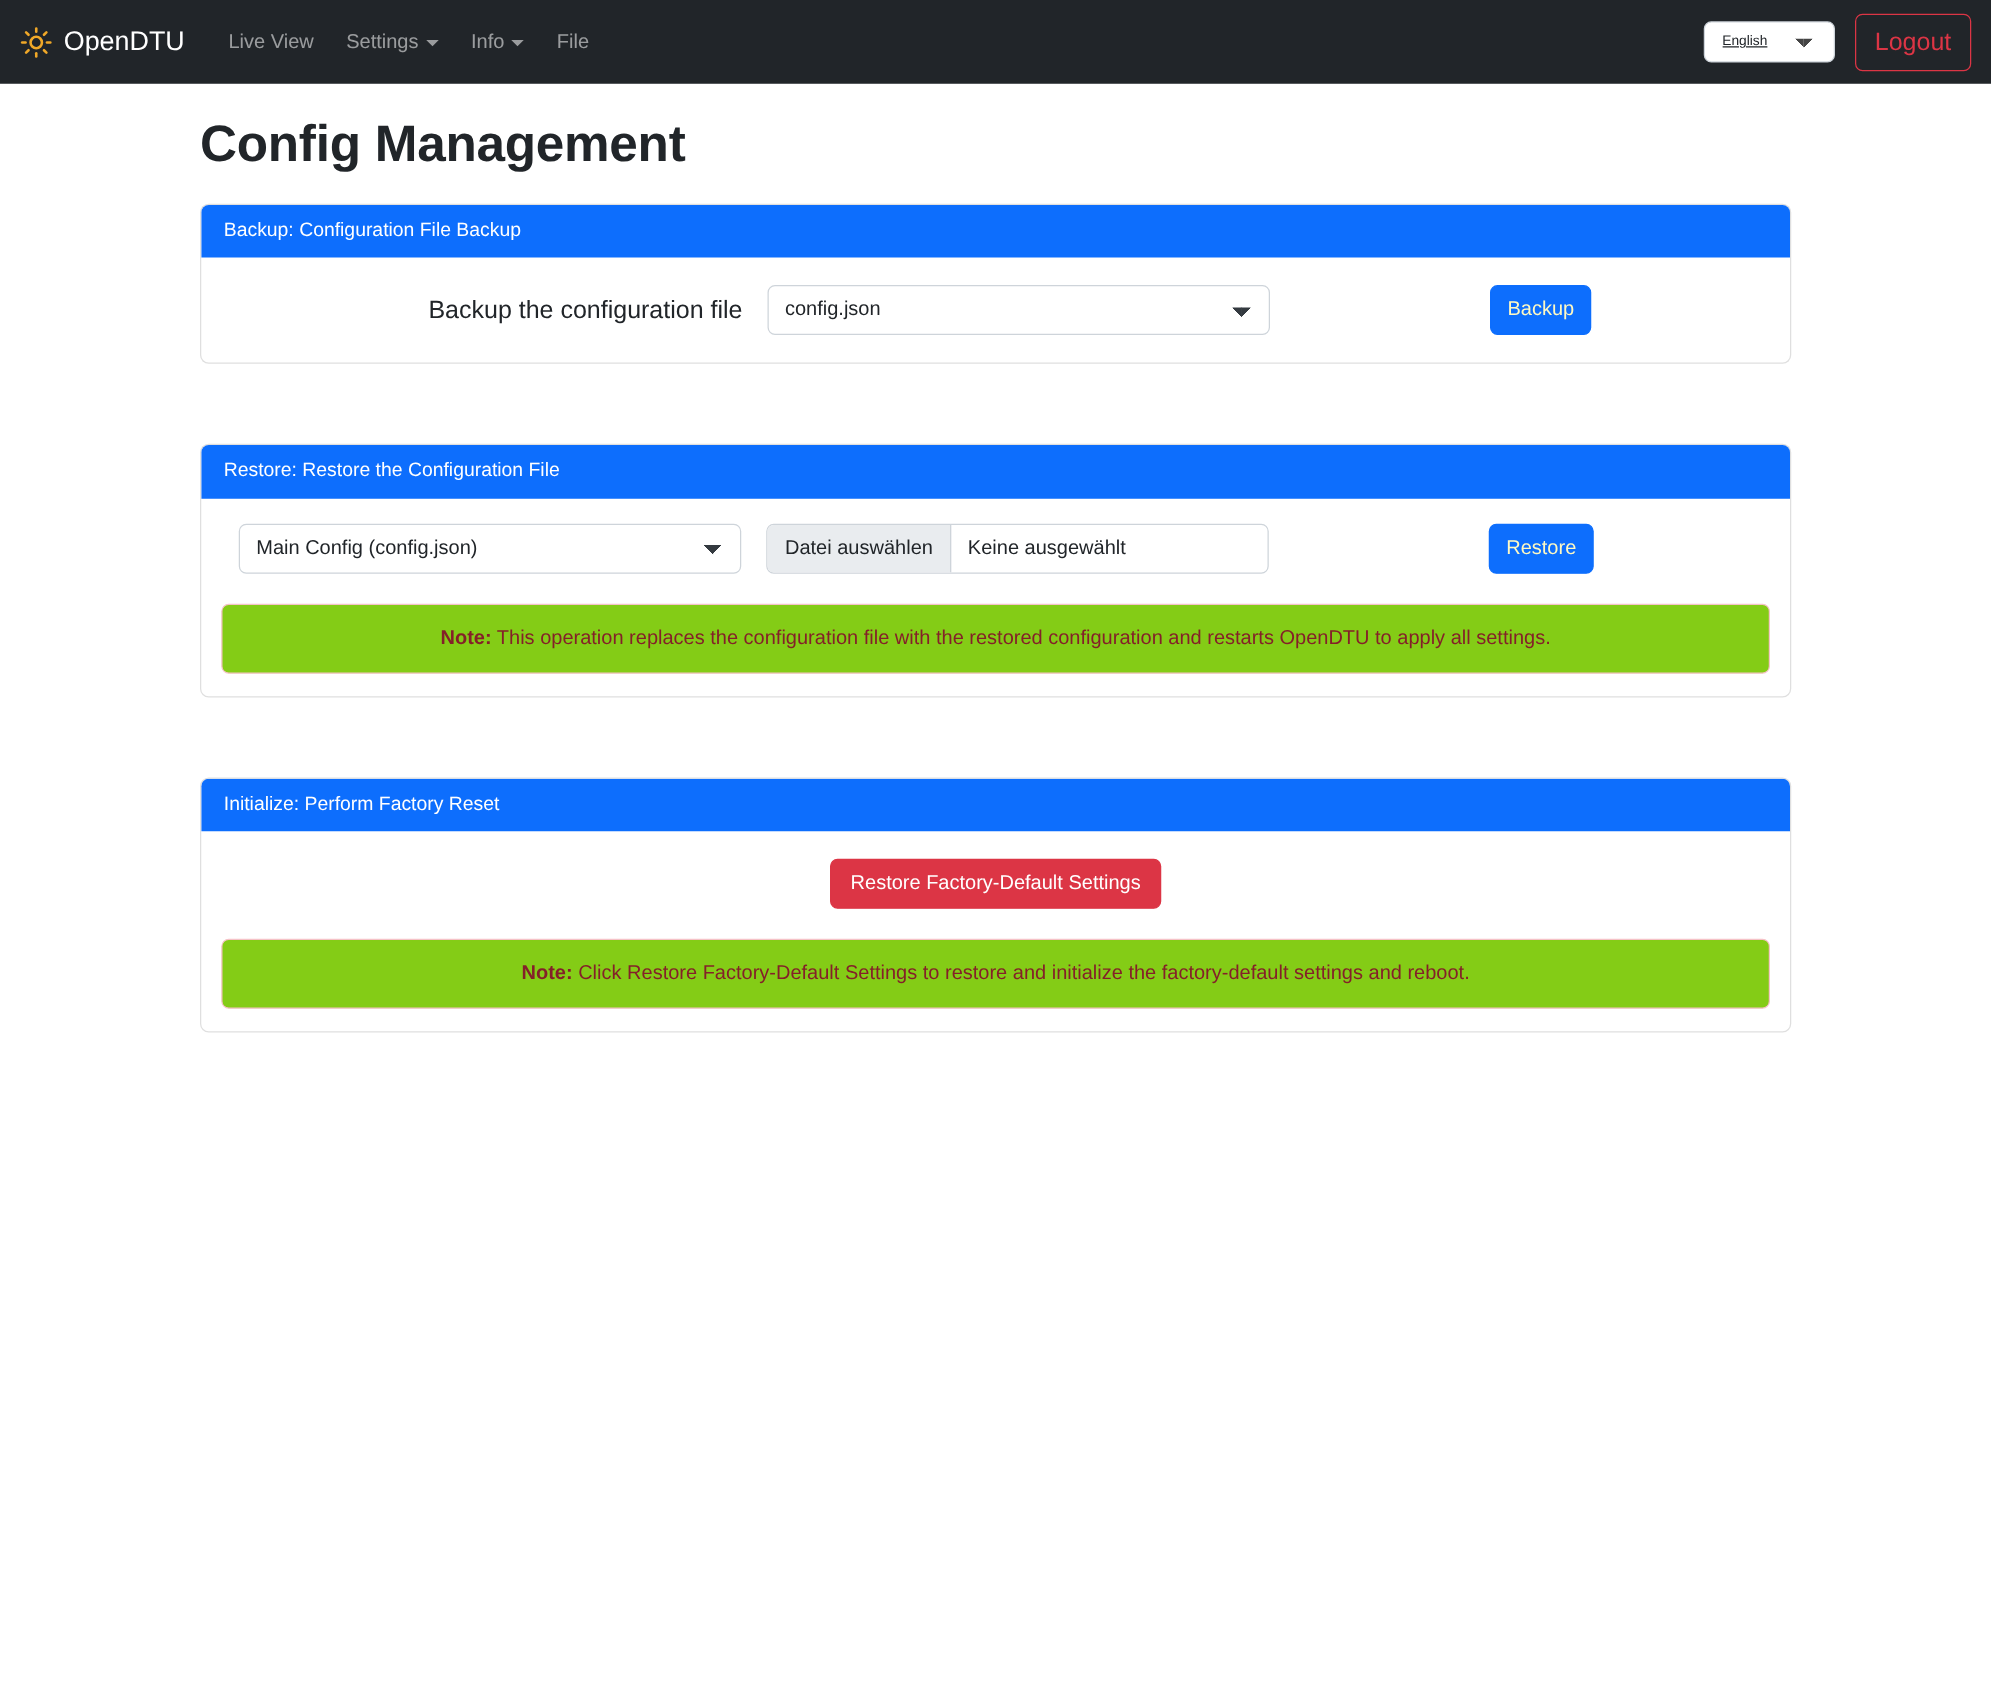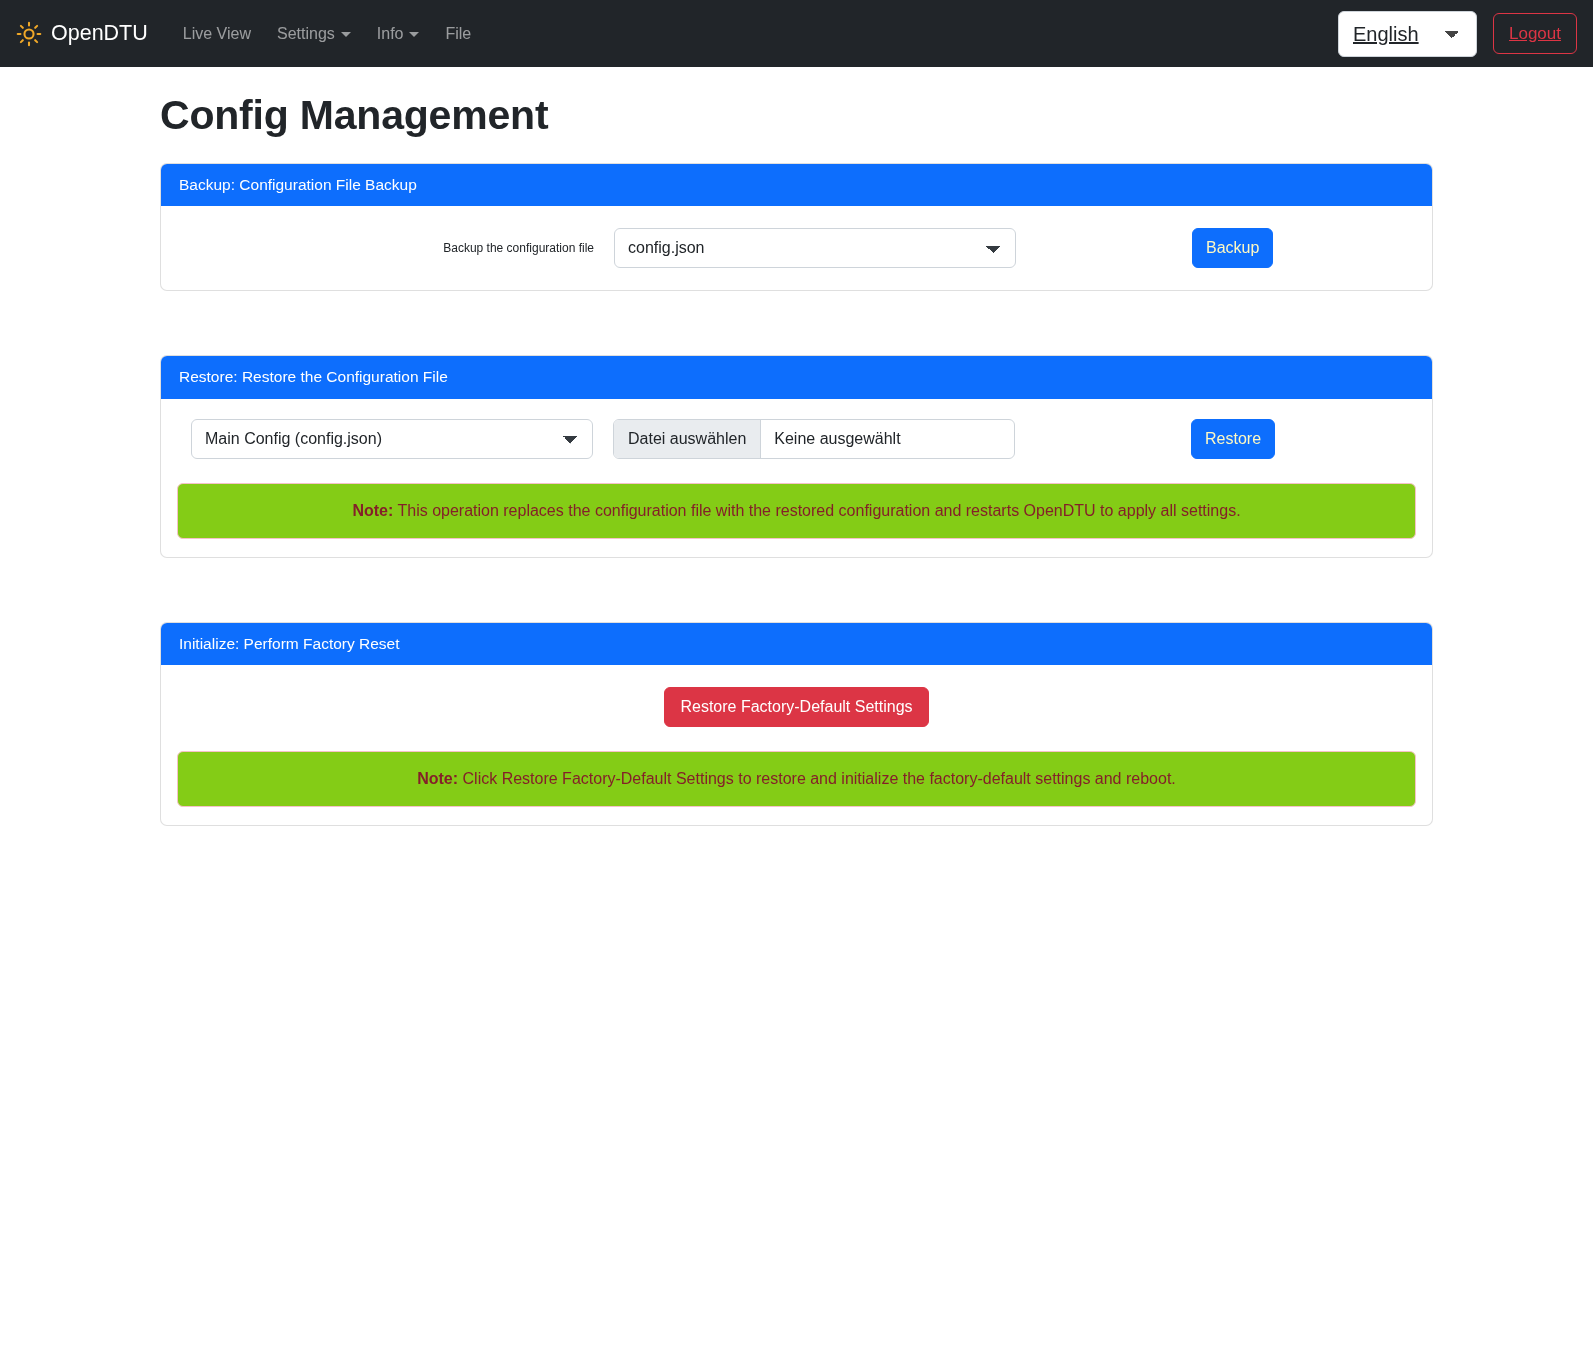--- a/index.html
+++ b/index.html
@@ -78,37 +78,36 @@
       linear-gradient(135deg, #444 50%, transparent 50%);
     background-position:
       calc(100% - 24px) calc(50% + 1px),
       calc(100% - 17px) calc(50% + 1px);
     background-size: 7px 7px, 7px 7px;
     background-repeat: no-repeat;
     border: 1px solid #ced4da;
     border-radius: 6px;
     color: #212529;
     font-family: "Liberation Sans", sans-serif;
-    font-size: 20px;
+    font-size: 11px;
     padding: 7px 46px 7px 14px;
     line-height: 1.5;
     cursor: pointer;
     text-decoration: underline;
   }
   .logout-btn {
     background: transparent;
     border: 1px solid #dc3545;
     color: #dc3545;
     border-radius: 6px;
     font-family: "Liberation Sans", sans-serif;
-    font-size: 17px;
+    font-size: 20px;
     padding: 7px 15px;
     line-height: 1.5;
     cursor: pointer;
-    text-decoration: underline;
   }
 
   
   .container {
     width: 1285px;
     margin: 0 auto;
     padding: 0 6px;
   }
   .page-title {
     font-size: 41px;
@@ -139,21 +138,21 @@
   
   .row-backup {
     display: flex;
     align-items: center;
     padding: 4px 0 4px 0;
   }
   .col-label {
     width: 437px;
     text-align: right;
     padding-right: 20px;
-    font-size: 12px;
+    font-size: 20px;
     color: #212529;
   }
   .col-control { width: 402px; }
   .col-action {
     padding-left: 176px;
   }
 
   .form-select {
     appearance: none;
     -webkit-appearance: none;

